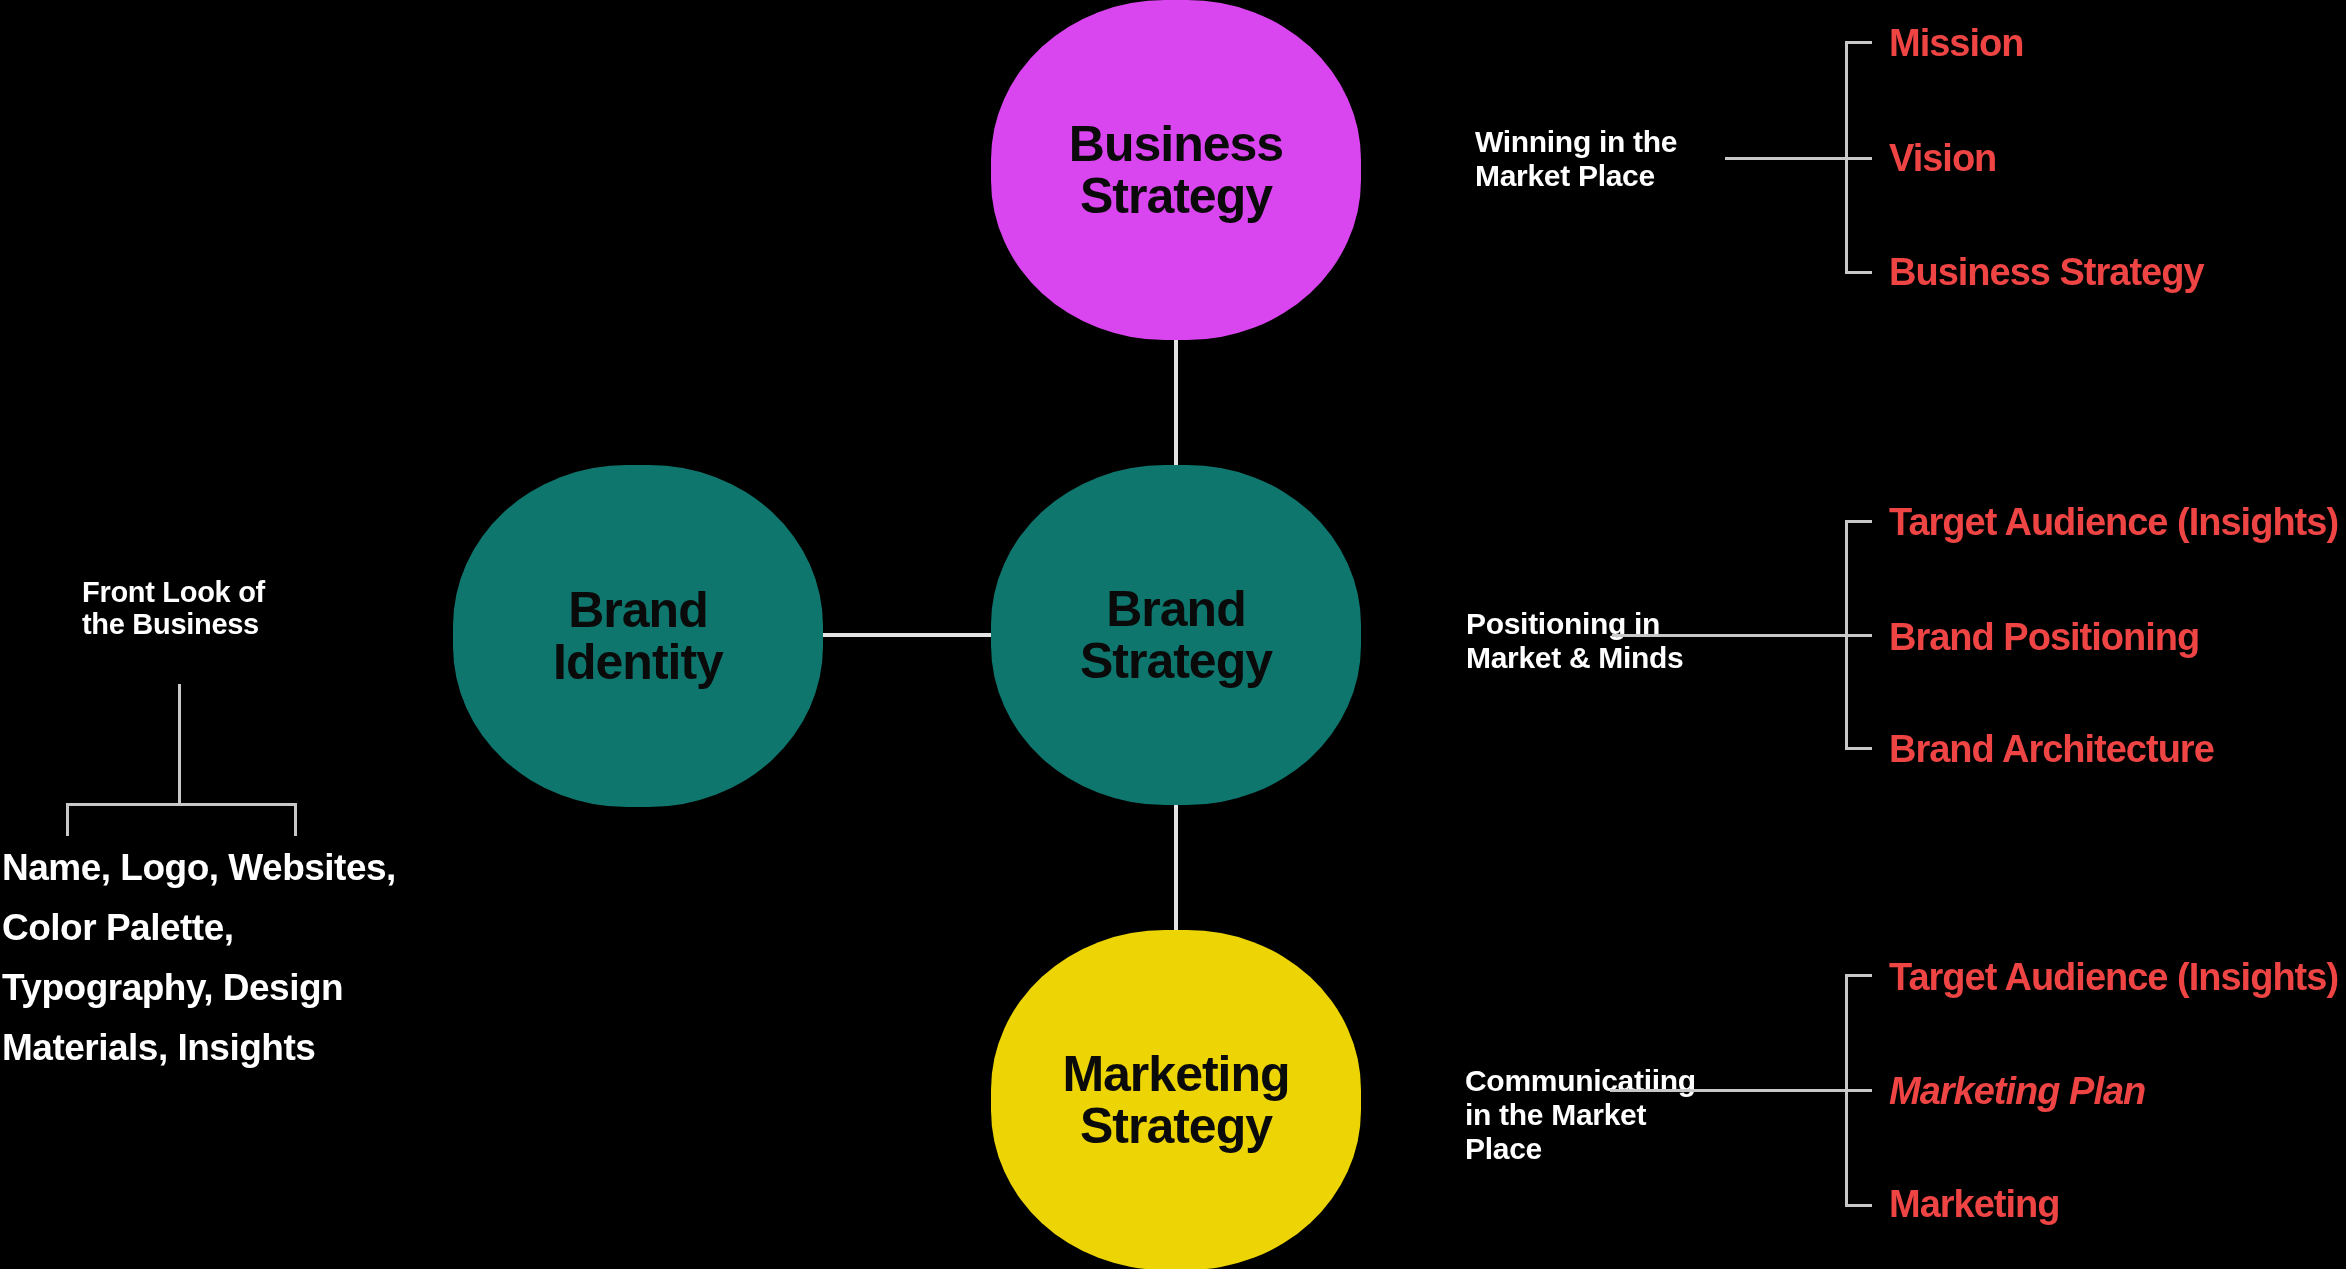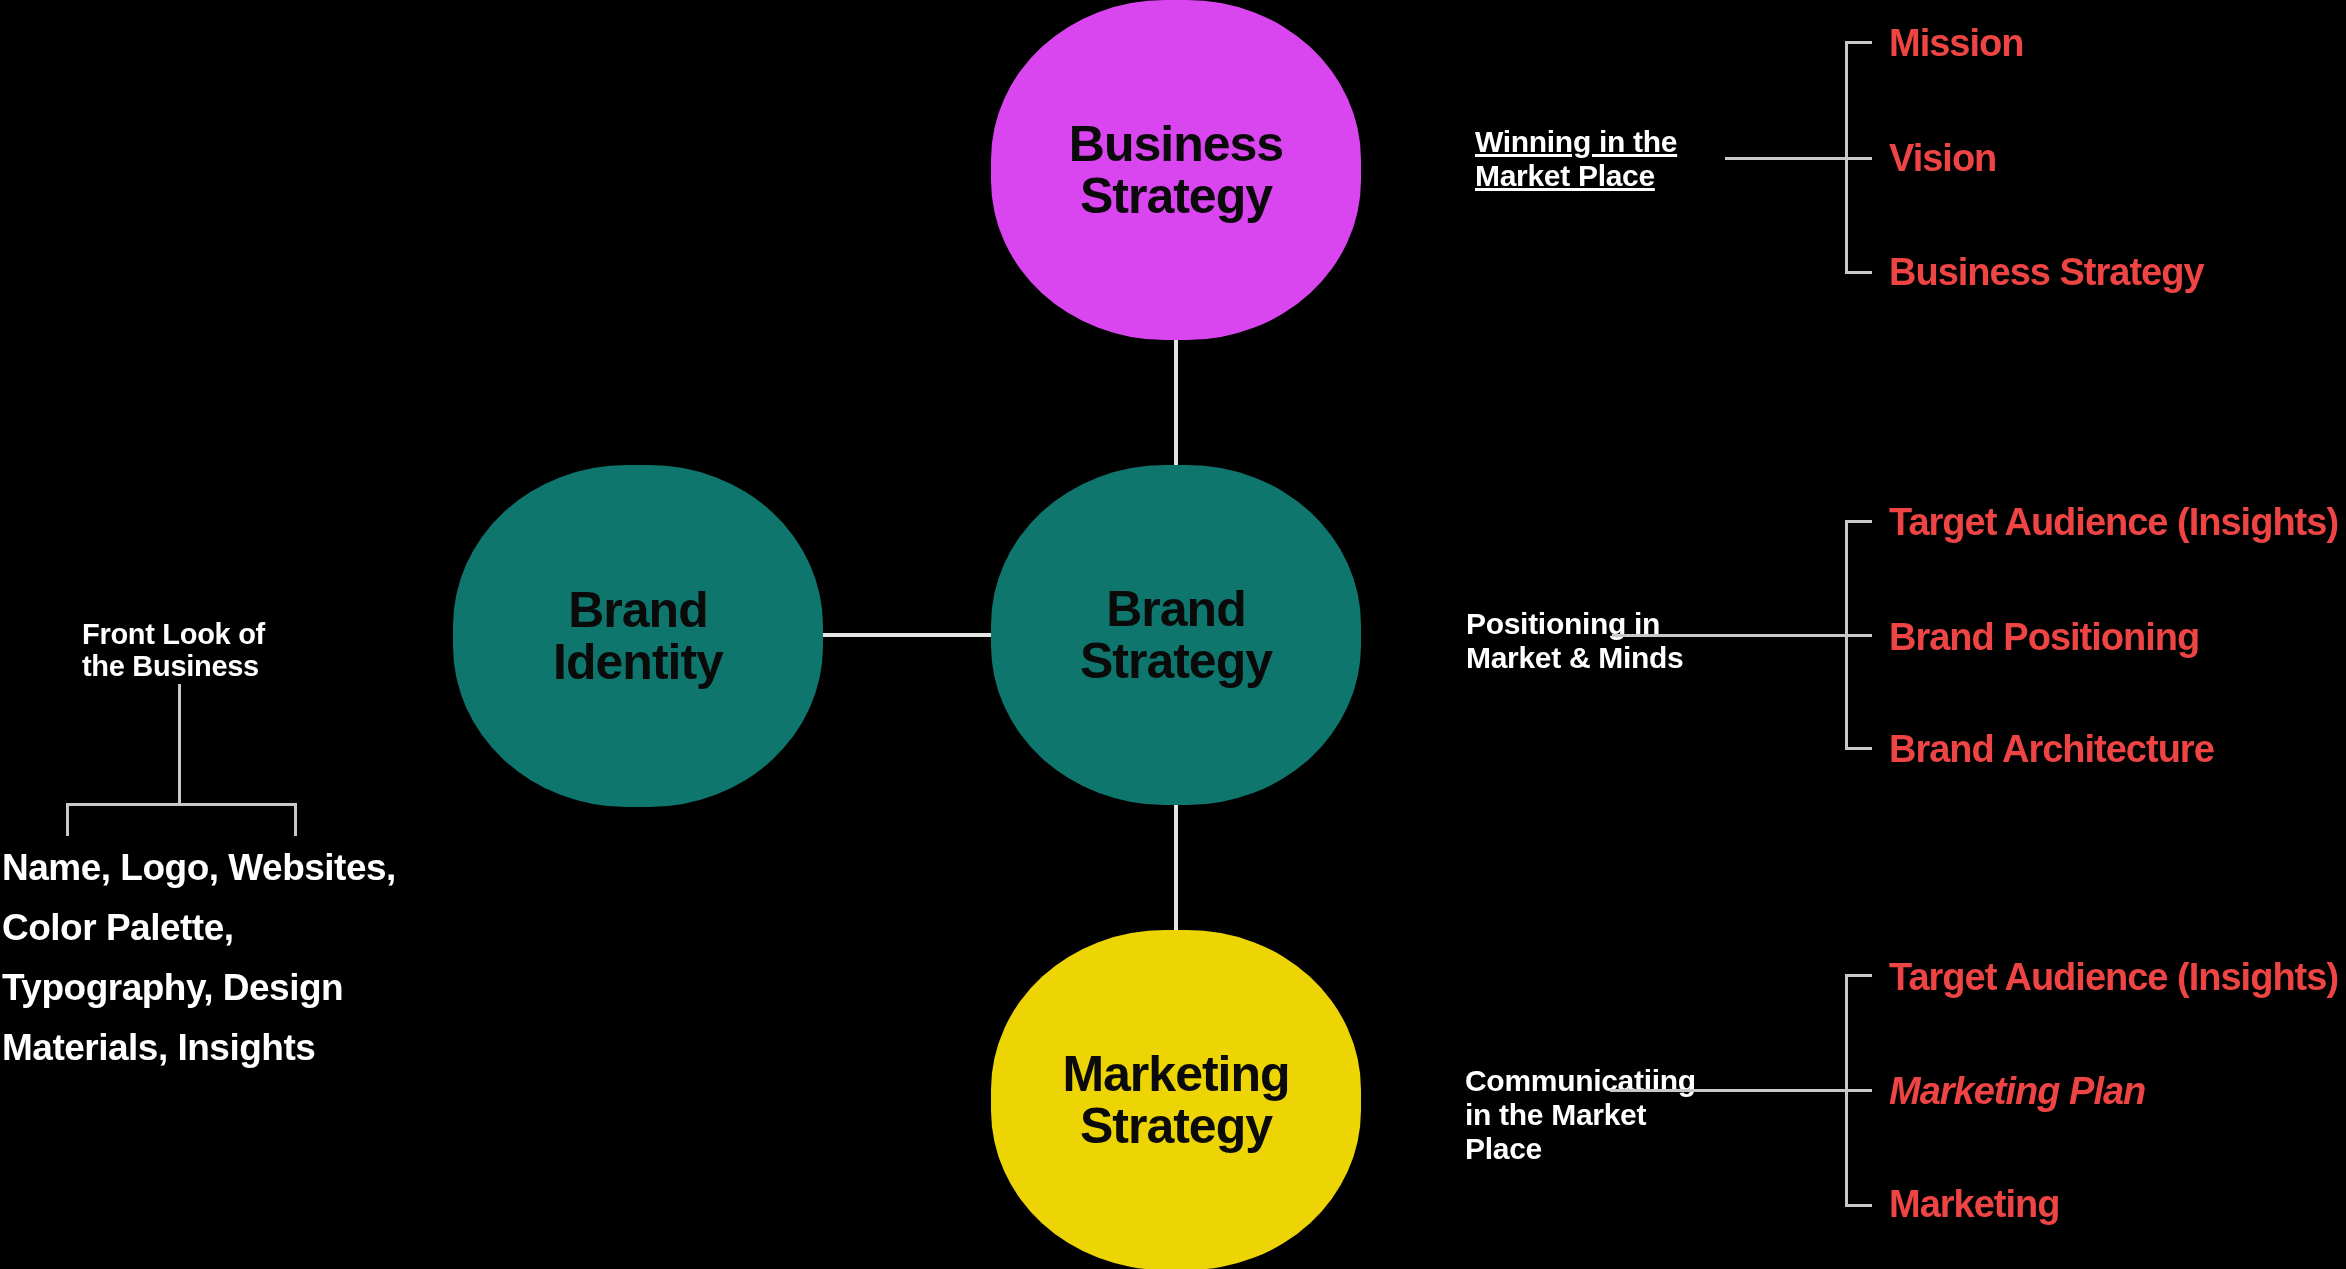--- a/index.html
+++ b/index.html
@@ -127,36 +127,36 @@
     </div>
   </div>
 
   <div class="node node-yellow" style="left:991px; top:930px;">
     <div class="node-label">
       <span>Marketing</span>
       <span>Strategy</span>
     </div>
   </div>
 
-  <div class="front-label" style="left:82px; top:618px;">
+  <div class="front-label" style="left:82px; top:576px;">
     <span>Front Look of</span>
     <span>the Business</span>
   </div>
   <div class="aline v" style="left:178px; top:684px; height:121px;"></div>
   <div class="aline h" style="left:66px; top:803px; width:231px;"></div>
   <div class="aline v" style="left:66px; top:803px; height:33px;"></div>
   <div class="aline v" style="left:294px; top:803px; height:33px;"></div>
   <div class="items-list">
     <span>Name, Logo, Websites,</span>
     <span>Color Palette,</span>
     <span>Typography, Design</span>
     <span>Materials, Insights</span>
   </div>
 
-  <div class="side-label" style="left:1475px; top:125px;text-decoration:underline;">
+  <div class="side-label" style="left:1475px; top:125px;">
     <span>Winning in the</span>
     <span>Market Place</span>
   </div>
   <div class="aline h" style="left:1725px; top:157px; width:147px;"></div>
   <div class="aline v" style="left:1845px; top:41px; height:233px;"></div>
   <div class="aline h" style="left:1845px; top:41px; width:27px;"></div>
   <div class="aline h" style="left:1845px; top:271px; width:27px;"></div>
   <div class="bracket-item" style="top:21px;">Mission</div>
   <div class="bracket-item" style="top:136px;">Vision</div>
   <div class="bracket-item" style="top:250px;">Business Strategy</div>

